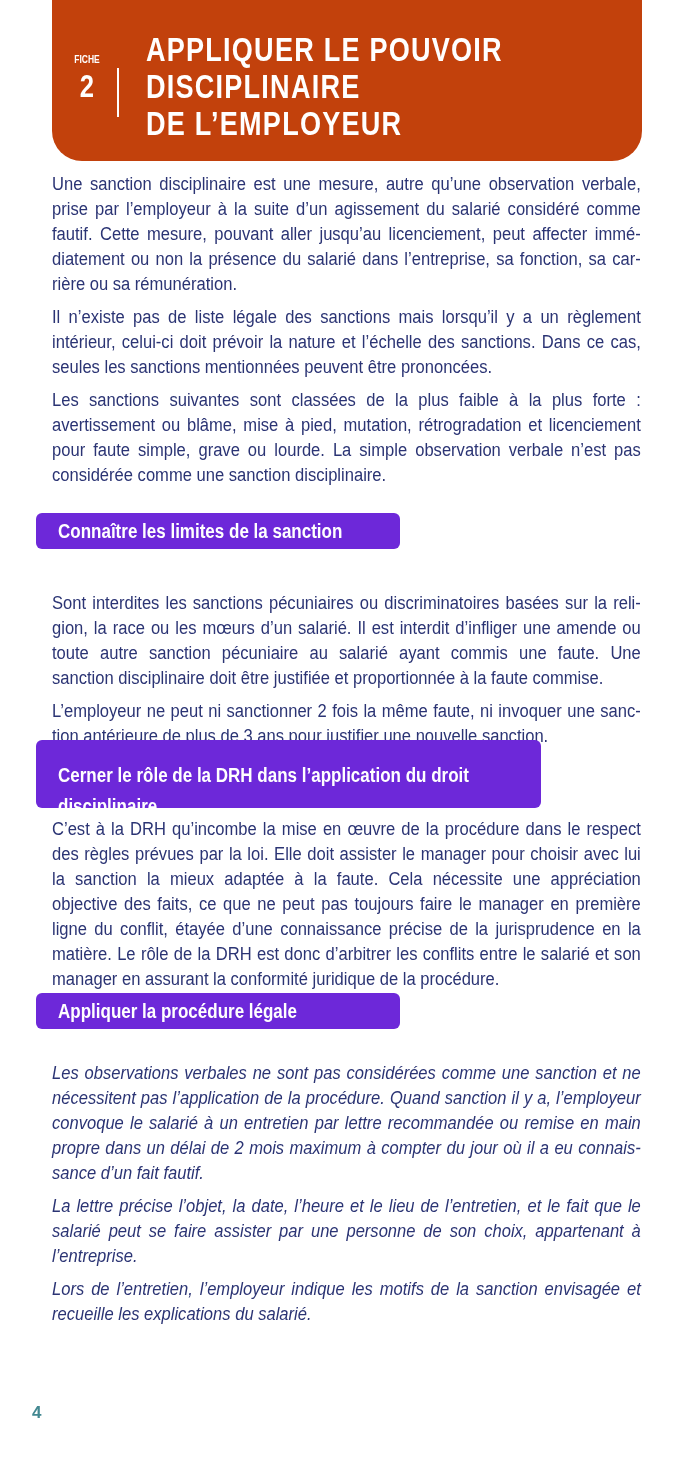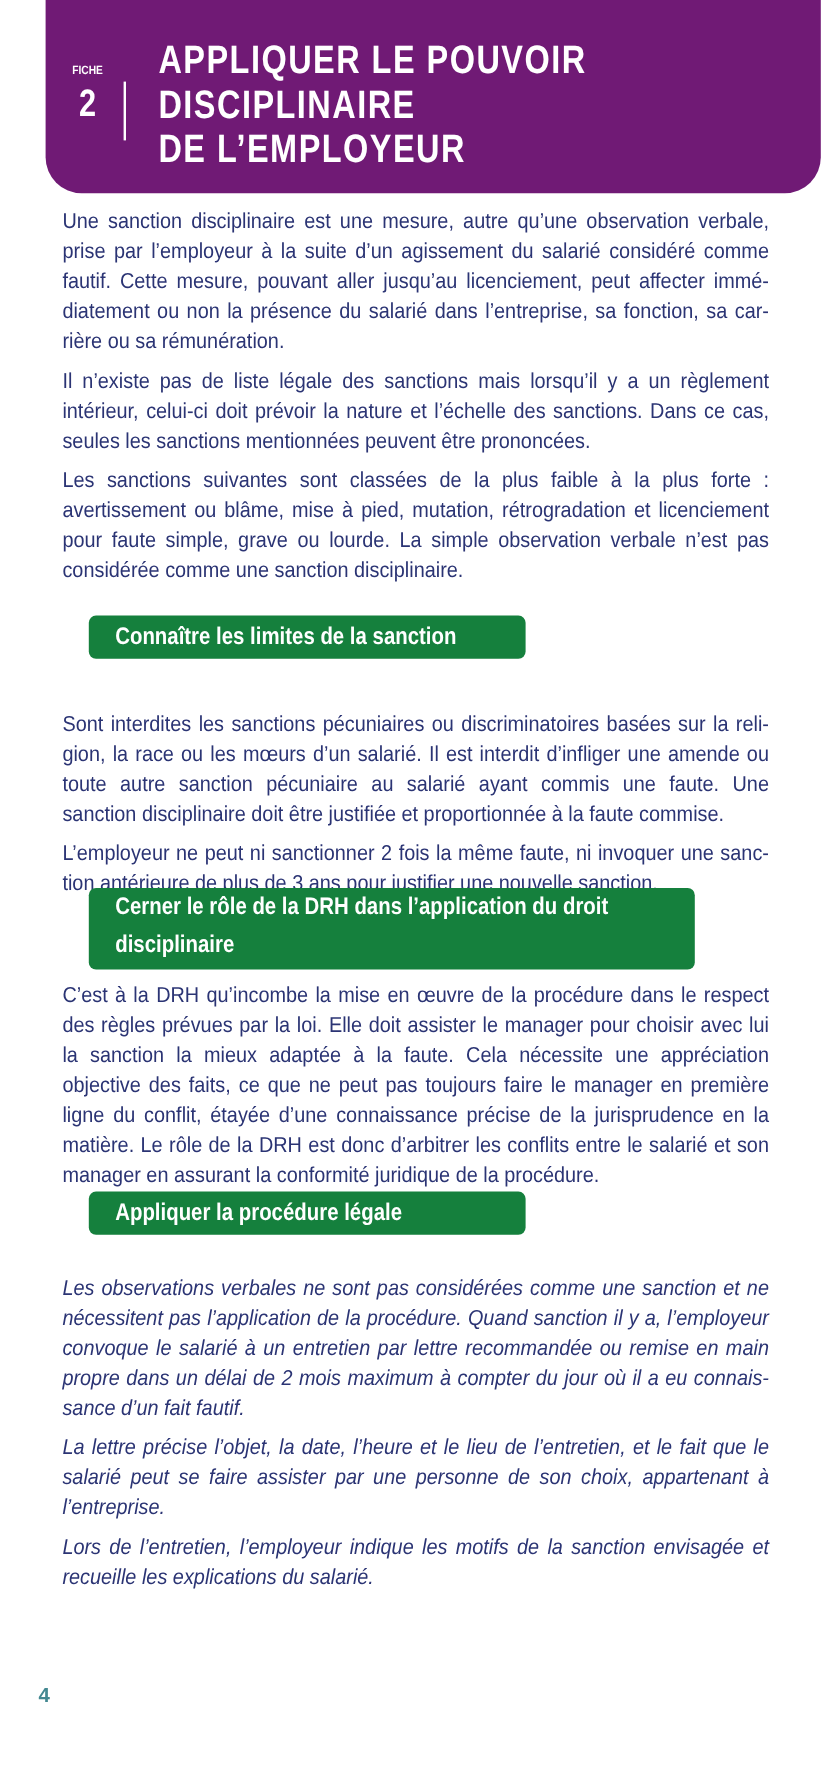--- a/index.html
+++ b/index.html
@@ -10,25 +10,25 @@
     body {
       width: 700px;
       height: 1478px;
       position: relative;
       overflow: hidden;
       font-family: "Liberation Sans Narrow", "Liberation Sans", sans-serif;
       color: #2b3474;
     }
     .header {
       position: absolute;
-      left: 38px;
+      left: 52px;
       top: 0;
-      width: 646px;
+      width: 590px;
       height: 161px;
-      background: #701a75;
+      background: #c2410c;
       border-radius: 0 0 30px 30px;
     }
     .fiche-label {
       position: absolute;
       left: 17px;
       top: 54px;
       width: 36px;
       text-align: center;
       color: #ffffff;
       font-family: "Liberation Sans", sans-serif;
@@ -88,31 +88,30 @@
       text-align: justify;
       color: #2b3474;
       transform: scaleX(0.92);
       transform-origin: left top;
       width: 640px;
       hyphens: manual;
     }
     .section-pill {
       position: absolute;
       left: 36px;
-      background: #15803d;
+      background: #6d28d9;
       color: #ffffff;
       border-radius: 6px;
       font-family: "Liberation Sans", sans-serif;
       font-weight: bold;
       font-size: 20px;
       line-height: 32px;
       padding: 2px 0 1px 22px;
       box-sizing: border-box;
       white-space: nowrap;
-      margin-left: 38px;
     }
     .section-pill .pill-text {
       display: inline-block;
       transform: scaleX(0.85);
       transform-origin: left center;
     }
     .section-body {
       position: absolute;
       left: 52px;
       width: 588px;
@@ -148,21 +147,21 @@
 </div>
 
 <div class="section-pill" style="top:513px; width:364px; height:36px;">
   <span class="pill-text">Connaître les limites de la sanction</span>
 </div>
 <div class="section-body" style="top:591px;">
   <p class="para">Sont interdites les sanctions pécuniaires ou discriminatoires basées sur la reli­gion, la race ou les mœurs d’un salarié. Il est interdit d’infliger une amende ou toute autre sanction pécuniaire au salarié ayant commis une faute. Une sanction disciplinaire doit être justifiée et proportionnée à la faute commise.</p>
   <p class="para">L’employeur ne peut ni sanctionner 2 fois la même faute, ni invoquer une sanc­tion antérieure de plus de 3 ans pour justifier une nouvelle sanction.</p>
 </div>
 
-<div class="section-pill" style="top:740px; width:505px; height:68px; line-height:31px; padding-top:1px;">
+<div class="section-pill" style="top:740px; width:505px; height:68px; line-height:31px; padding-top:20px;">
   <span class="pill-text" style="display:block;">Cerner le rôle de la DRH dans l’application du droit</span>
   <span class="pill-text" style="display:block;">disciplinaire</span>
 </div>
 <div class="section-body" style="top:817px;">
   <p class="para">C’est à la DRH qu’incombe la mise en œuvre de la procédure dans le respect des règles prévues par la loi. Elle doit assister le manager pour choisir avec lui la sanction la mieux adaptée à la faute. Cela nécessite une appréciation objective des faits, ce que ne peut pas toujours faire le manager en première ligne du conflit, étayée d’une connaissance précise de la jurisprudence en la matière. Le rôle de la DRH est donc d’arbitrer les conflits entre le salarié et son manager en assurant la conformité juridique de la procédure.</p>
 </div>
 
 <div class="section-pill" style="top:993px; width:364px; height:36px;">
   <span class="pill-text">Appliquer la procédure légale</span>
 </div>

